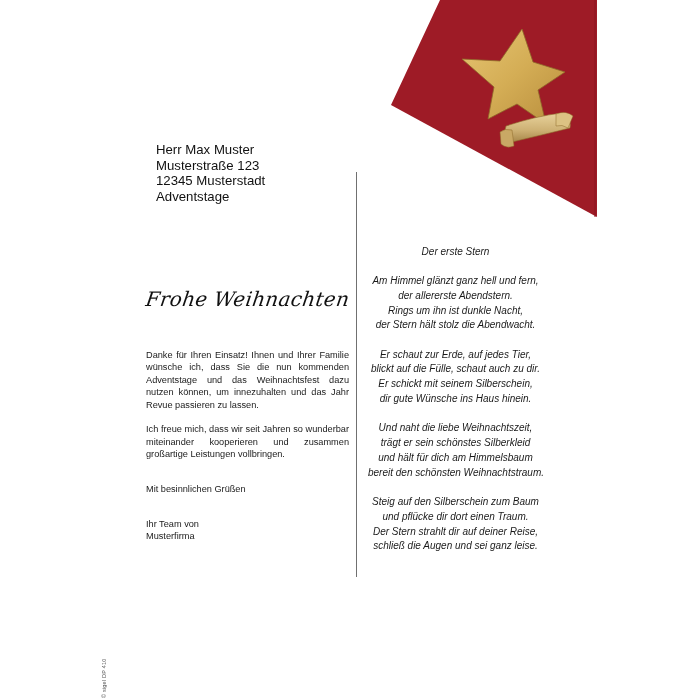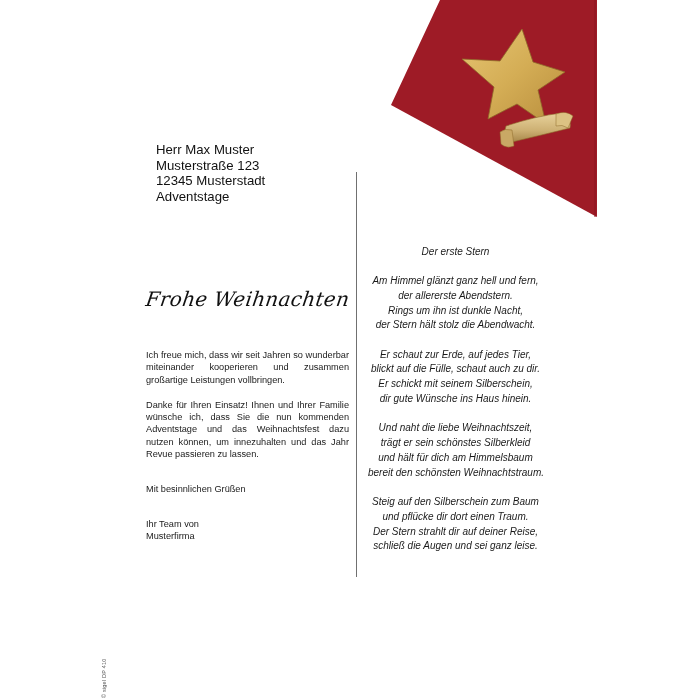--- a/index.html
+++ b/index.html
@@ -55,22 +55,22 @@
   <div class="address">
     <div>Herr Max Muster</div>
     <div>Musterstraße 123</div>
     <div>12345 Musterstadt</div>
     <div>Adventstage</div>
   </div>
 
   <div class="greeting">Frohe Weihnachten</div>
 
   <div class="letter">
+    <p>Danke für Ihren Einsatz! Ihnen und Ihrer Familie wünsche ich, dass Sie die nun kommenden Adventstage und das Weihnachtsfest dazu nutzen können, um innezuhalten und das Jahr Revue passieren zu lassen.</p>
     <p>Ich freue mich, dass wir seit Jahren so wunderbar miteinander kooperieren und zusammen großartige Leistungen vollbringen.</p>
-    <p>Danke für Ihren Einsatz! Ihnen und Ihrer Familie wünsche ich, dass Sie die nun kommenden Adventstage und das Weihnachtsfest dazu nutzen können, um innezuhalten und das Jahr Revue passieren zu lassen.</p>
     <div class="gap"></div>
     <p>Mit besinnlichen Grüßen</p>
     <div class="gap"></div>
     <div class="sig">
       <div>Ihr Team von</div>
       <div>Musterfirma</div>
     </div>
   </div>
 
   <div class="divider"></div>

